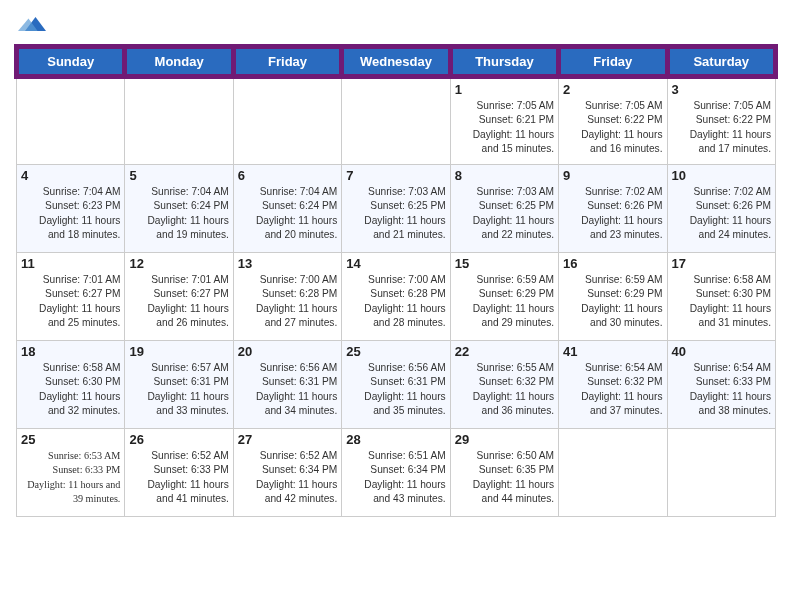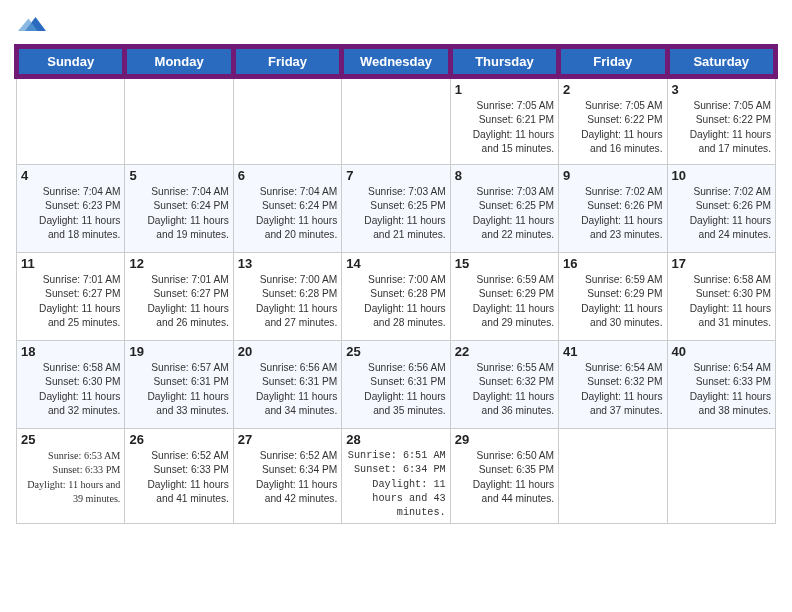--- a/index.html
+++ b/index.html
@@ -298,21 +298,21 @@
 Daylight: 11 hours and 41 minutes.</div>
           </td>
           <td>
             <span class="day-number">27</span>
             <div class="day-info" style="white-space: pre-line;">Sunrise: 6:52 AM
 Sunset: 6:34 PM
 Daylight: 11 hours and 42 minutes.</div>
           </td>
           <td>
             <span class="day-number">28</span>
-            <div class="day-info" style="white-space: pre-line; font-family: Liberation Mono, monospace;">Sunrise: 6:51 AM
+            <div class="day-info" style="white-space: pre-line;">Sunrise: 6:51 AM
 Sunset: 6:34 PM
 Daylight: 11 hours and 43 minutes.</div>
           </td>
           <td>
             <span class="day-number">29</span>
             <div class="day-info" style="white-space: pre-line;">Sunrise: 6:50 AM
 Sunset: 6:35 PM
 Daylight: 11 hours and 44 minutes.</div>
           </td>
           <td class="empty-cell"></td>

